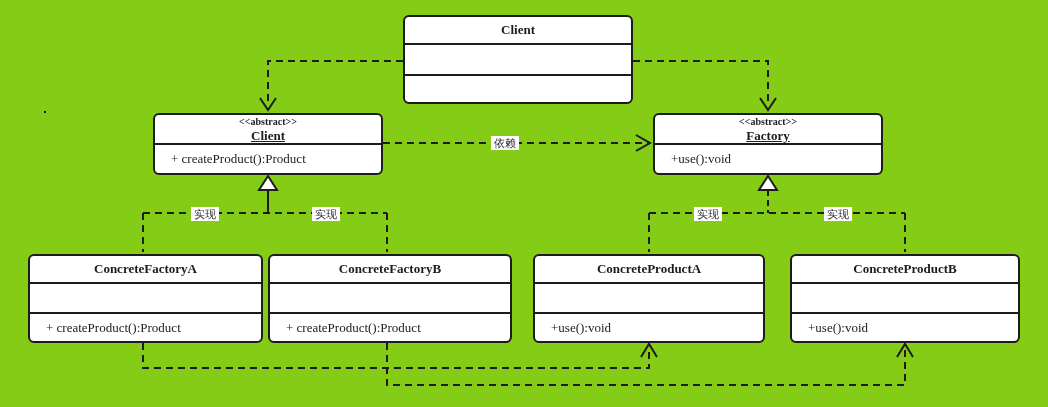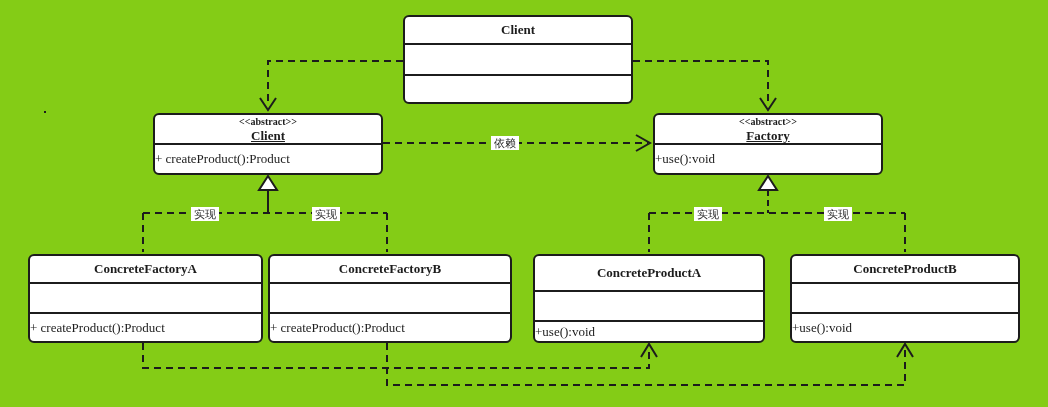--- a/index.html
+++ b/index.html
@@ -41,21 +41,21 @@
     font-weight: bold;
     font-size: 13px;
     line-height: 14px;
   }
   .stereotype { font-size: 10px; }
   .abstract-name { text-decoration: underline; }
   .comp-method {
     display: flex;
     align-items: center;
     font-size: 13px;
-    padding-left: 0;
+    padding-left: 16px;
     white-space: nowrap;
   }
   .edge-label {
     position: absolute;
     transform: translate(-50%, -50%);
     background: #ffffff;
     font-size: 11px;
     line-height: 14px;
     padding: 0 3px;
     color: #2a2a2a;
@@ -146,21 +146,21 @@
     <div class="comp comp-title" style="height:28px;">
       <span>ConcreteFactoryB</span>
     </div>
     <div class="comp" style="height:30px;"></div>
     <div class="comp comp-method">
       <span>+ createProduct():Product</span>
     </div>
   </div>
 
   <div class="uml-box" style="left:533px; top:254px; width:232px; height:89px;">
-    <div class="comp comp-title" style="height:36px;text-align:right;">
+    <div class="comp comp-title" style="height:28px;text-align:right;">
       <span>ConcreteProductA</span>
     </div>
     <div class="comp" style="height:30px;"></div>
     <div class="comp comp-method">
       <span>+use():void</span>
     </div>
   </div>
 
   <div class="uml-box" style="left:790px; top:254px; width:230px; height:89px;">
     <div class="comp comp-title" style="height:28px;">

